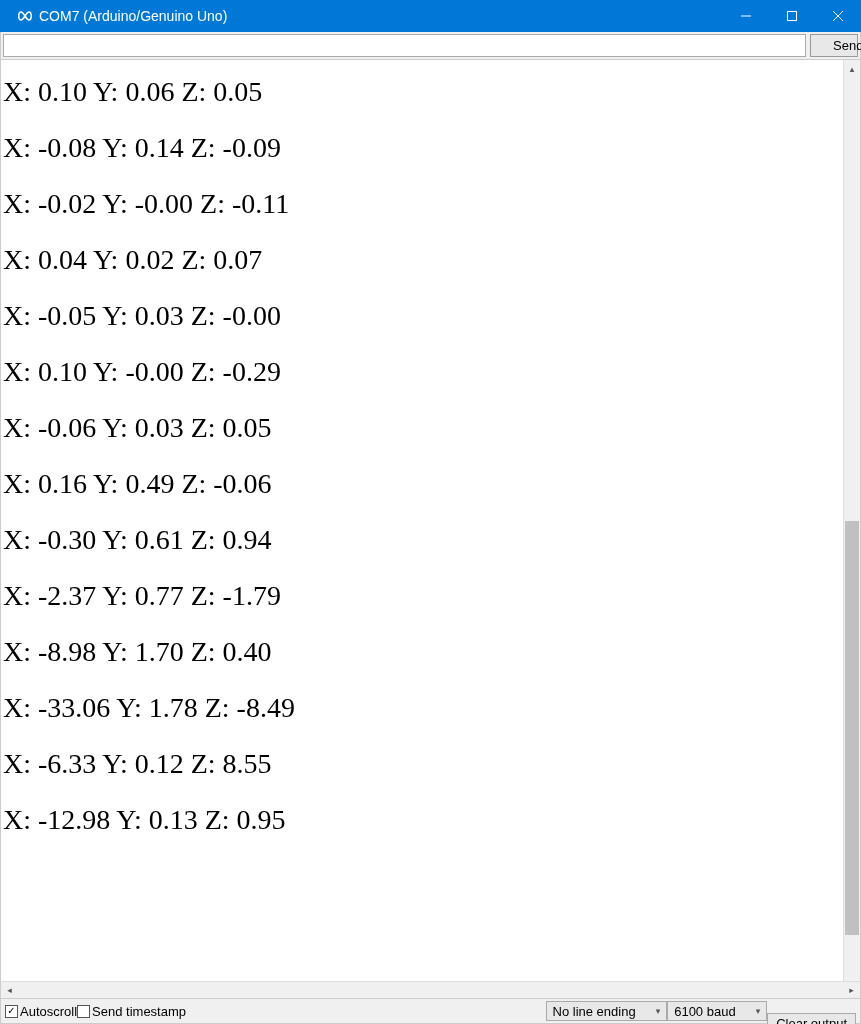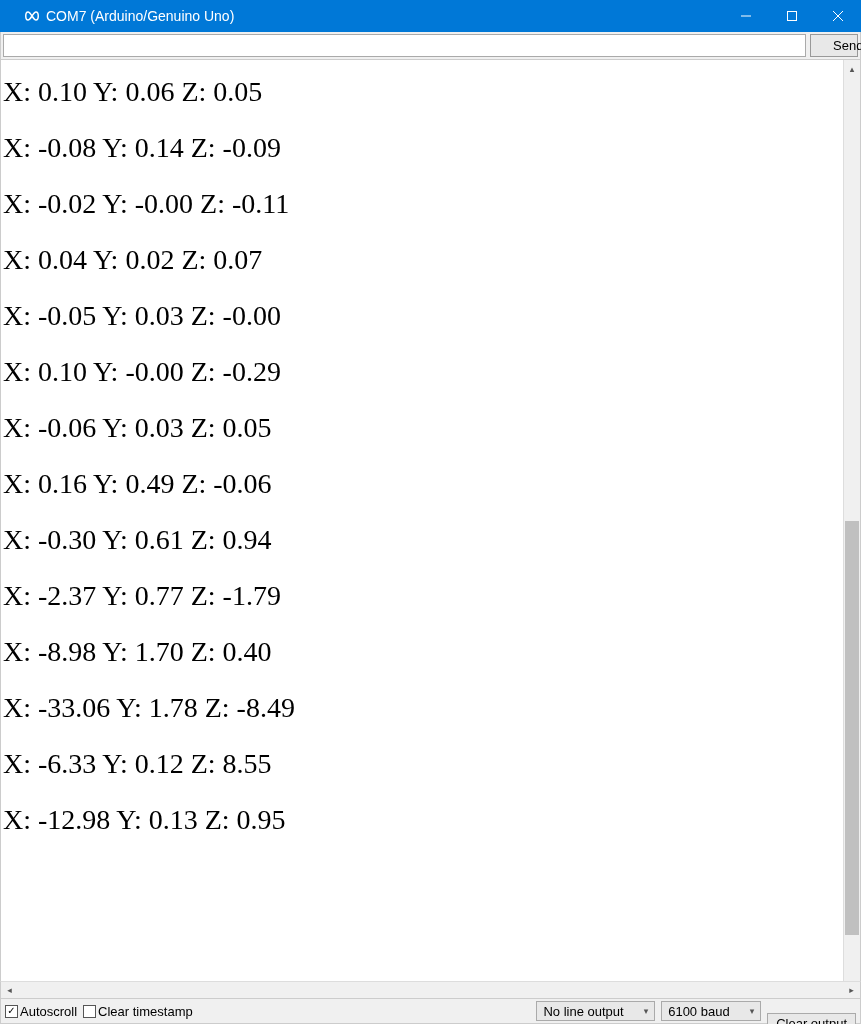--- a/index.html
+++ b/index.html
@@ -15,21 +15,21 @@
       overflow: hidden;
       display: flex;
       flex-direction: column;
     }
     .titlebar {
       background: #0078d7;
       color: #fff;
       height: 32px;
       display: flex;
       align-items: center;
-      padding-left: 24px;
+      padding-left: 17px;
       font-size: 14px;
     }
     .titlebar-icon {
       margin-right: 6px;
       display: inline-flex;
       align-items: center;
     }
     .titlebar-title {
       flex: 1;
     }
@@ -143,21 +143,20 @@
       margin-left: auto;
     }
     .bottom-bar {
       height: 26px;
       background: #f0f0f0;
       border: 1px solid #ccc;
       display: flex;
       align-items: center;
       padding: 0 4px;
       font-size: 13px;
-      gap: 6px;
     }
     .checkbox-group {
       display: flex;
       align-items: center;
       gap: 2px;
     }
     .checkbox {
       width: 13px;
       height: 13px;
       border: 1px solid #555;
@@ -249,25 +248,25 @@
   <div class="scroll-arrow-right">▸</div>
 </div>
 
 <div class="bottom-bar">
   <div class="checkbox-group">
     <span class="checkbox checked"></span>
     <span>Autoscroll</span>
   </div>
   <div class="checkbox-group">
     <span class="checkbox"></span>
-    <span>Clear timestamp</span>
+    <span>Send timestamp</span>
   </div>
   <div class="spacer"></div>
   <div class="dropdown">
-    <span>No line output</span>
+    <span>No line ending</span>
     <span class="dropdown-arrow">▾</span>
   </div>
   <div class="dropdown">
     <span>6100 baud</span>
     <span class="dropdown-arrow">▾</span>
   </div>
   <button class="clear-button">Clear output</button>
 </div>
 
 </body></html>

